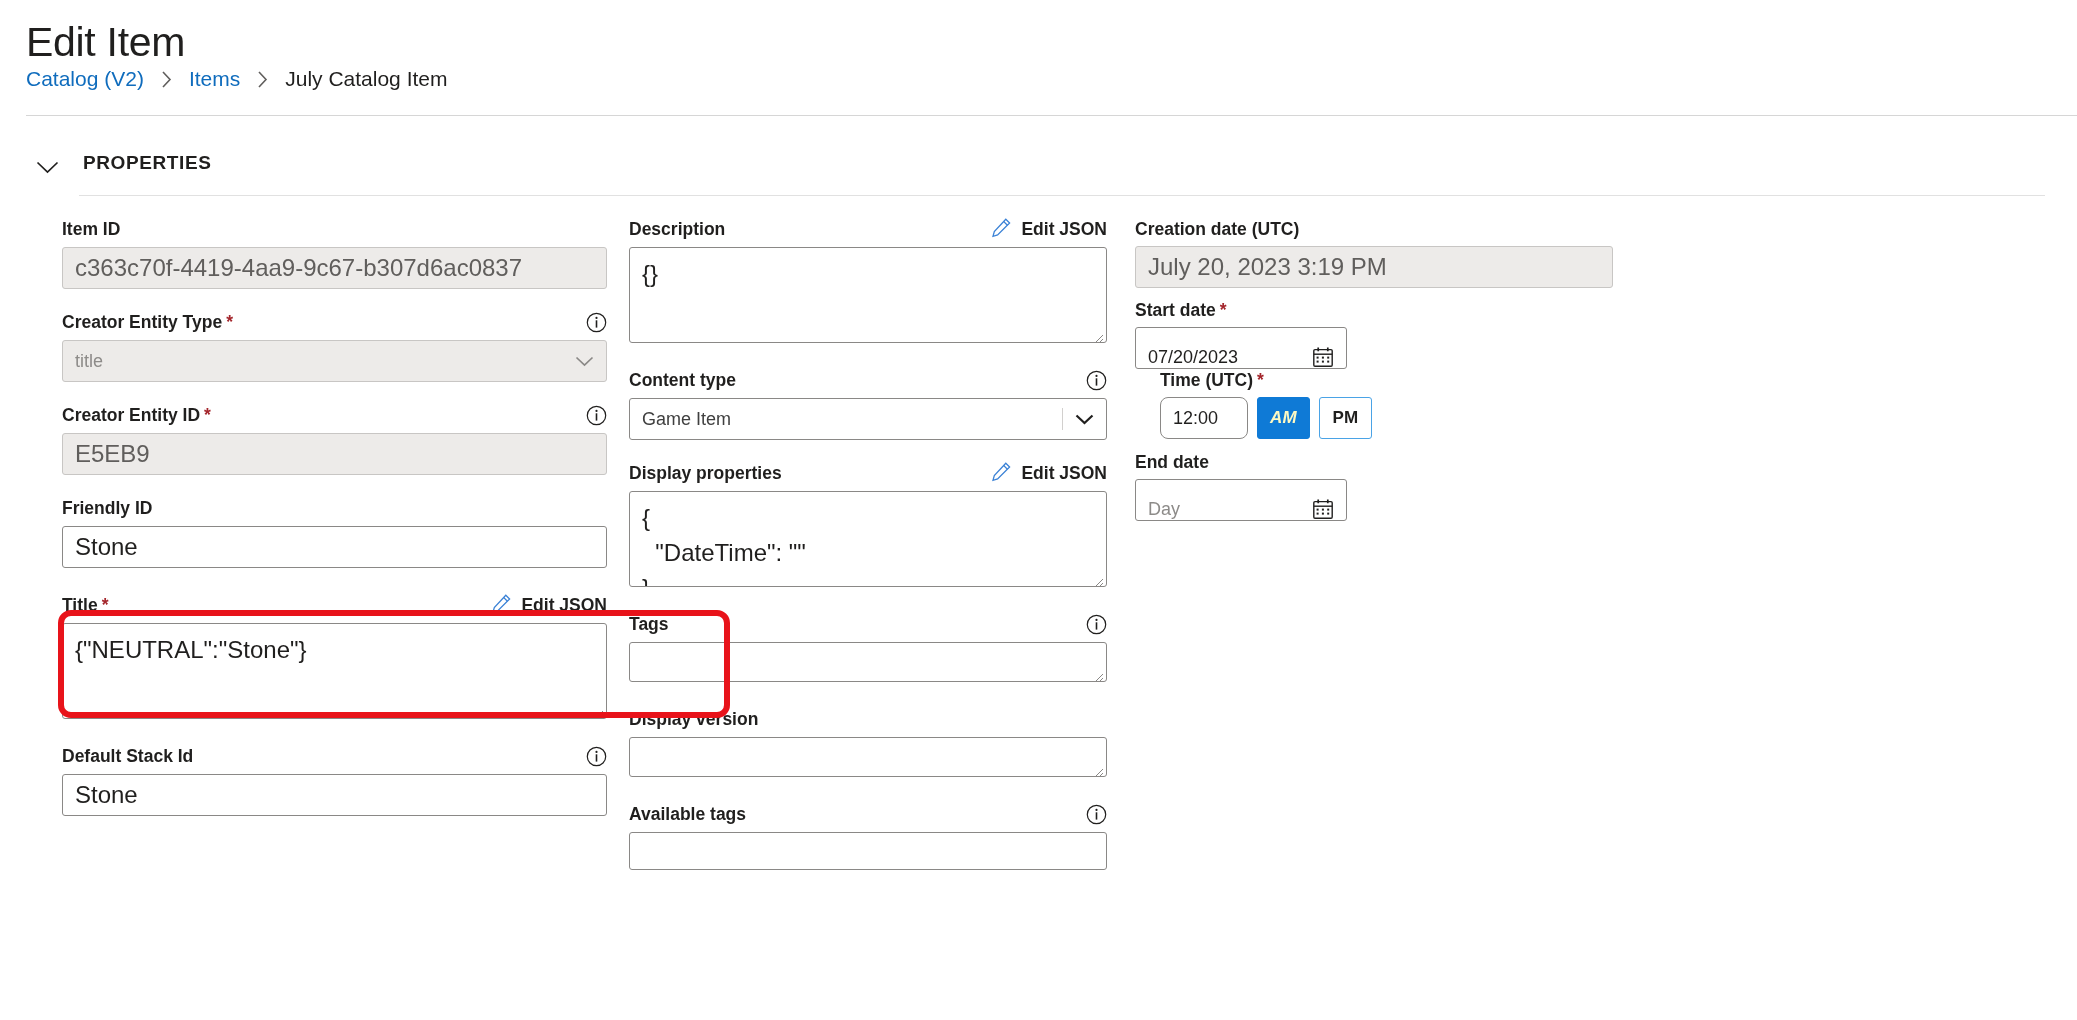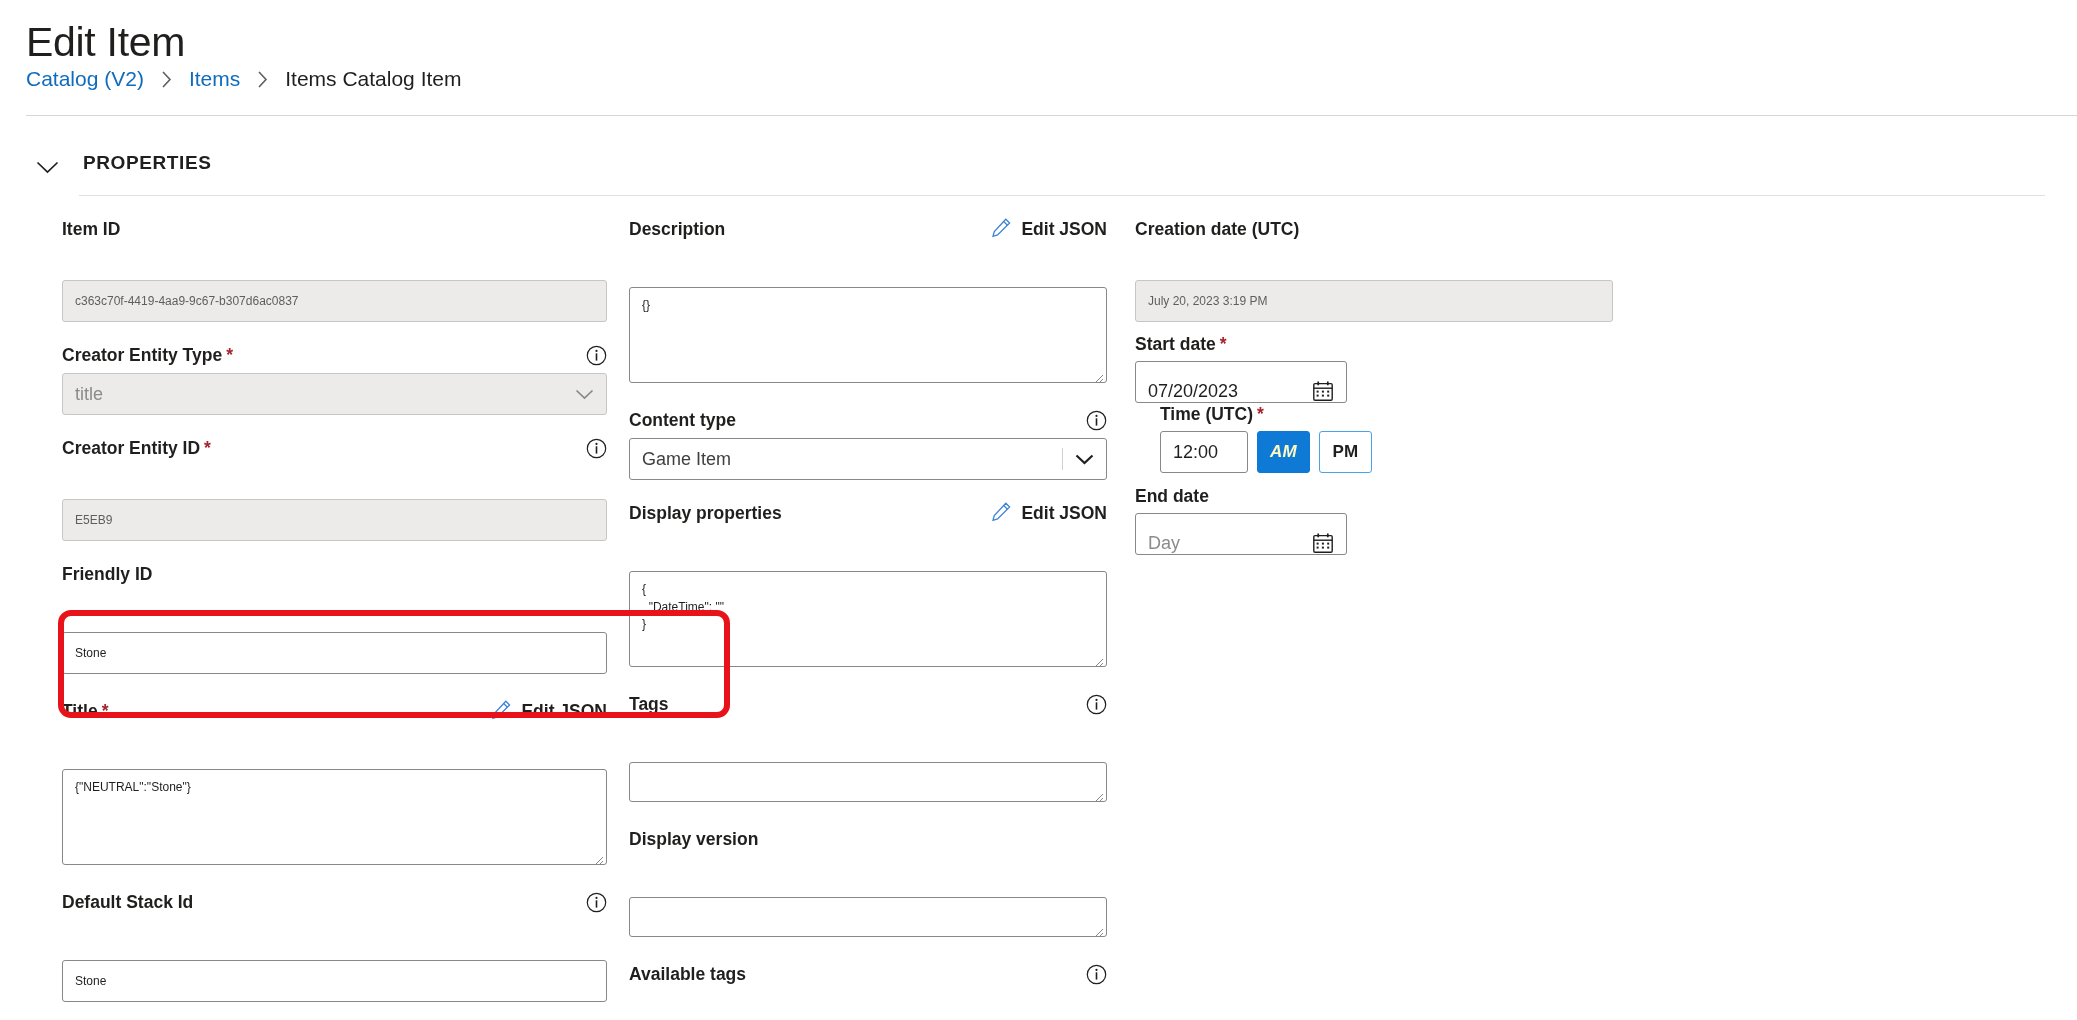--- a/index.html
+++ b/index.html
@@ -92,25 +92,24 @@
   }
   .req { color: #a4262c; font-weight: 700; margin-left: 4px; }
 
   .ctrl {
     width: 100%;
     height: 42px;
     border: 1px solid #8a8886;
     border-radius: 3px;
     background: #ffffff;
     font-family: "Liberation Sans", sans-serif;
-    font-size: 12px;
+    font-size: 24px;
     color: #201f1e;
     padding: 0 12px;
     line-height: 40px;
-    margin-top: 40px;
   }
   .ctrl.disabled {
     background: #edebe9;
     border-color: #c8c6c4;
     color: #605e5c;
   }
 
   textarea.ctrl {
     height: 96px;
     line-height: 1.45;
@@ -195,21 +194,21 @@
   }
   .date-val { flex: 1; }
   .date-val.placeholder { color: #8d8b89; }
   .cal-icon { display: flex; align-items: center; cursor: pointer; }
 
   .time-row { display: flex; align-items: stretch; gap: 9px; }
   .time-input {
     width: 88px;
     height: 42px;
     border: 1px solid #8a8886;
-    border-radius: 3px;
+    border-radius: 8px;
     font-family: "Liberation Sans", sans-serif;
     font-size: 18px;
     padding: 0 12px;
     color: #201f1e;
     background: #fff;
   }
   .ampm-btn {
     width: 62px;
     height: 42px;
     border-radius: 3px;
@@ -260,21 +259,21 @@
       <svg width="11" height="17" viewBox="0 0 11 17">
           <path d="M2 1 L9 8.5 L2 16" stroke="#605e5c" stroke-width="1.6" fill="none"></path>
         </svg>
     </span>
     <span class="crumb-link">Items</span>
     <span class="crumb-sep">
       <svg width="11" height="17" viewBox="0 0 11 17">
           <path d="M2 1 L9 8.5 L2 16" stroke="#605e5c" stroke-width="1.6" fill="none"></path>
         </svg>
     </span>
-    <span class="crumb-current">Items Catalog Item</span>
+    <span class="crumb-current">July Catalog Item</span>
   </div>
 
   <div class="header-rule"></div>
 </div>
 
 <div class="section-head">
   <span class="chev-down">
     <svg width="23" height="13" viewBox="0 0 23 13">
         <path d="M1.5 1.5 L11.5 11 L21.5 1.5" stroke="#201f1e" stroke-width="1.7" fill="none"></path>
       </svg>

